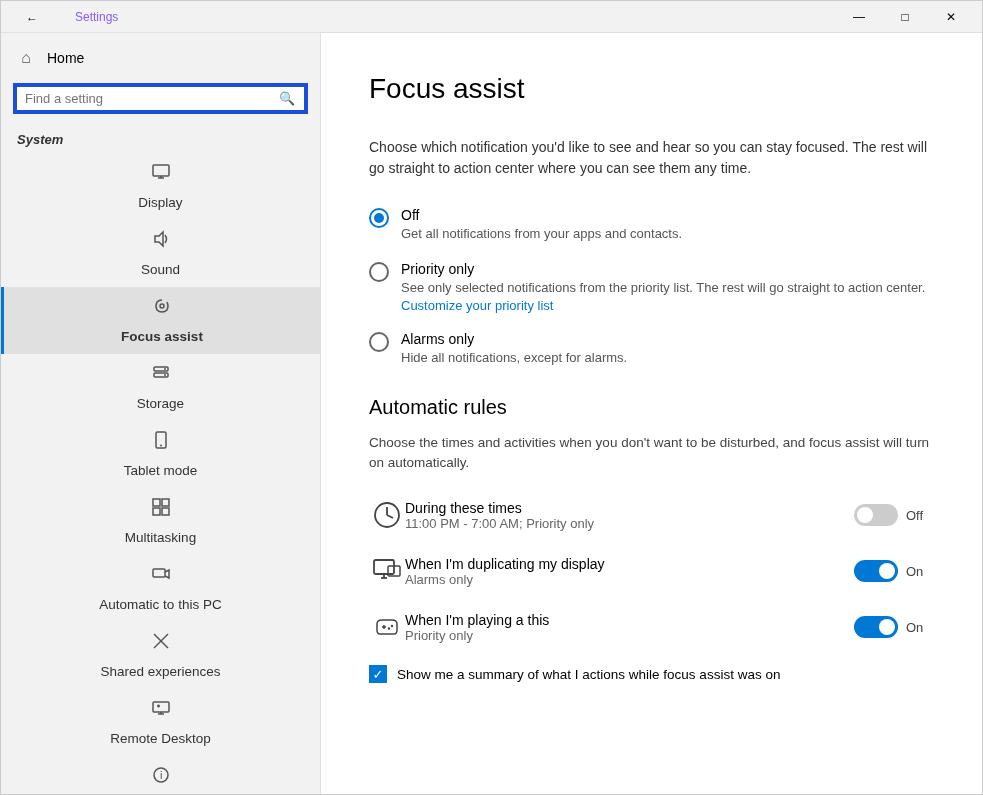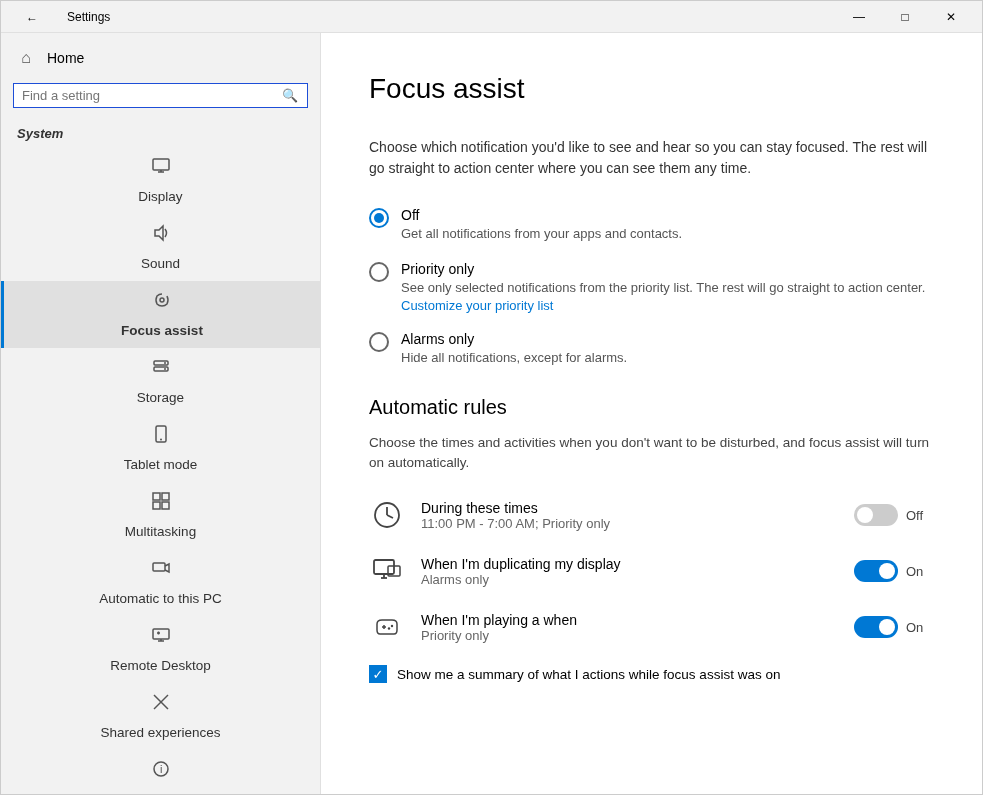--- a/index.html
+++ b/index.html
@@ -25,23 +25,23 @@
       height: 32px;
       background: #f2f2f2;
       display: flex;
       align-items: center;
       padding: 0 8px;
       flex-shrink: 0;
       border-bottom: 1px solid #e0e0e0;
     }
 
     .titlebar-title {
-      margin-left: 12px;
+      margin-left: 20px;
       font-size: 12px;
-      color: #000000;
+      color: #8b5cf6;
     }
 
     .titlebar-controls {
       margin-left: auto;
       display: flex;
       gap: 0;
     }
 
     .titlebar-btn {
       width: 46px;
@@ -80,21 +80,21 @@
       cursor: pointer;
       gap: 12px;
       color: #000;
     }
 
     .sidebar-search {
       margin: 4px 12px 8px;
       display: flex;
       align-items: center;
       background: #fff;
-      border: 1px solid #1d4ed8;
+      border: 4px solid #1d4ed8;
       padding: 4px 8px;
     }
 
     .sidebar-search input {
       border: none;
       outline: none;
       flex: 1;
       font-size: 13px;
       background: transparent;
     }
@@ -235,21 +235,20 @@
       line-height: 1.5;
       margin-bottom: 24px;
       max-width: 580px;
     }
 
     
     .rule-row {
       display: flex;
       align-items: center;
       margin-bottom: 20px;
-      gap: 16px;
     }
 
     .rule-icon {
       width: 36px;
       height: 36px;
       flex-shrink: 0;
       display: flex;
       align-items: center;
       justify-content: center;
       color: #555;
@@ -450,38 +449,38 @@
             <rect x="1" y="4" width="12" height="8" rx="1" stroke="#555" stroke-width="1.5" fill="none"></rect>
             <path d="M13 7 L17 5 L17 13 L13 11" stroke="#555" stroke-width="1.5" fill="none"></path>
           </svg>
         </span>
         <span class="item-label">Automatic to this PC</span>
       </div>
 
       <div class="sidebar-item">
         <span class="icon">
           <svg width="18" height="18" viewBox="0 0 18 18" fill="none">
+            <line x1="2" y1="2" x2="16" y2="16" stroke="#555" stroke-width="1.5"></line>
+            <line x1="16" y1="2" x2="2" y2="16" stroke="#555" stroke-width="1.5"></line>
+          </svg>
+        </span>
+        <span class="item-label">Shared experiences</span>
+      </div>
+
+      <div class="sidebar-item">
+        <span class="icon">
+          <svg width="18" height="18" viewBox="0 0 18 18" fill="none">
             <rect x="1" y="3" width="16" height="10" rx="1" stroke="#555" stroke-width="1.5" fill="none"></rect>
             <line x1="6" y1="15" x2="12" y2="15" stroke="#555" stroke-width="1.5"></line>
             <line x1="9" y1="13" x2="9" y2="15" stroke="#555" stroke-width="1.5"></line>
             <line x1="5" y1="7" x2="8" y2="7" stroke="#555" stroke-width="1.5"></line>
             <line x1="6.5" y1="5.5" x2="6.5" y2="8.5" stroke="#555" stroke-width="1.5"></line>
           </svg>
         </span>
         <span class="item-label">Remote Desktop</span>
-      </div>
-
-      <div class="sidebar-item">
-        <span class="icon">
-          <svg width="18" height="18" viewBox="0 0 18 18" fill="none">
-            <line x1="2" y1="2" x2="16" y2="16" stroke="#555" stroke-width="1.5"></line>
-            <line x1="16" y1="2" x2="2" y2="16" stroke="#555" stroke-width="1.5"></line>
-          </svg>
-        </span>
-        <span class="item-label">Shared experiences</span>
       </div>
 
       <div class="sidebar-item">
         <span class="icon">
           <svg width="18" height="18" viewBox="0 0 18 18" fill="none">
             <circle cx="9" cy="9" r="7" stroke="#555" stroke-width="1.5" fill="none"></circle>
             <text x="8" y="13" font-size="11" fill="#555">i</text>
           </svg>
         </span>
         <span class="item-label">About</span>
@@ -569,21 +568,21 @@
         <div class="rule-icon">
           <svg width="30" height="30" viewBox="0 0 30 30" fill="none">
             <path d="M5 12 Q5 8 10 8 L20 8 Q25 8 25 12 L25 18 Q25 22 22 22 L8 22 Q5 22 5 18Z" stroke="#444" stroke-width="1.5" fill="none"></path>
             <line x1="10" y1="15" x2="14" y2="15" stroke="#444" stroke-width="1.5"></line>
             <line x1="12" y1="13" x2="12" y2="17" stroke="#444" stroke-width="1.5"></line>
             <circle cx="20" cy="14" r="1.2" fill="#444"></circle>
             <circle cx="17" cy="16.5" r="1.2" fill="#444"></circle>
           </svg>
         </div>
         <div class="rule-text">
-          <div class="rule-label">When I'm playing a when</div>
+          <div class="rule-label">When I'm playing a this</div>
           <div class="rule-sublabel">Priority only</div>
         </div>
         <div class="toggle-area">
           <div class="toggle on">
             <div class="toggle-thumb"></div>
           </div>
           <span class="toggle-label">On</span>
         </div>
       </div>
 

